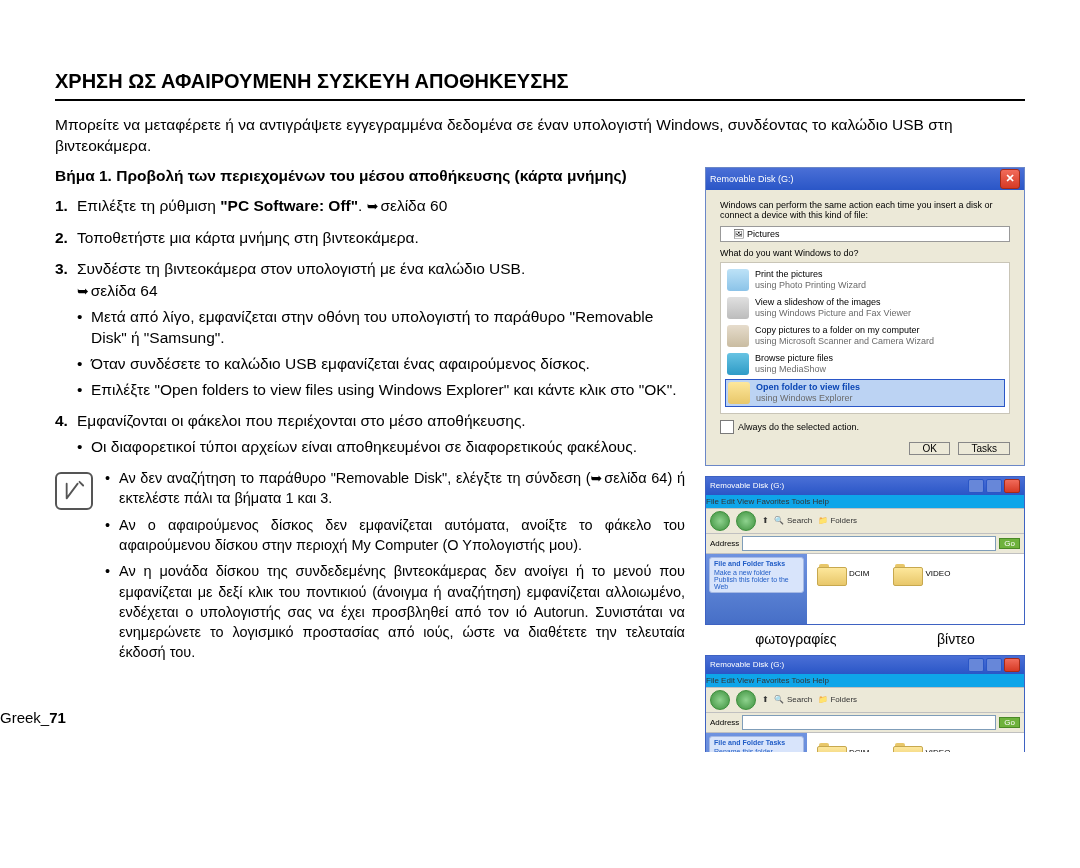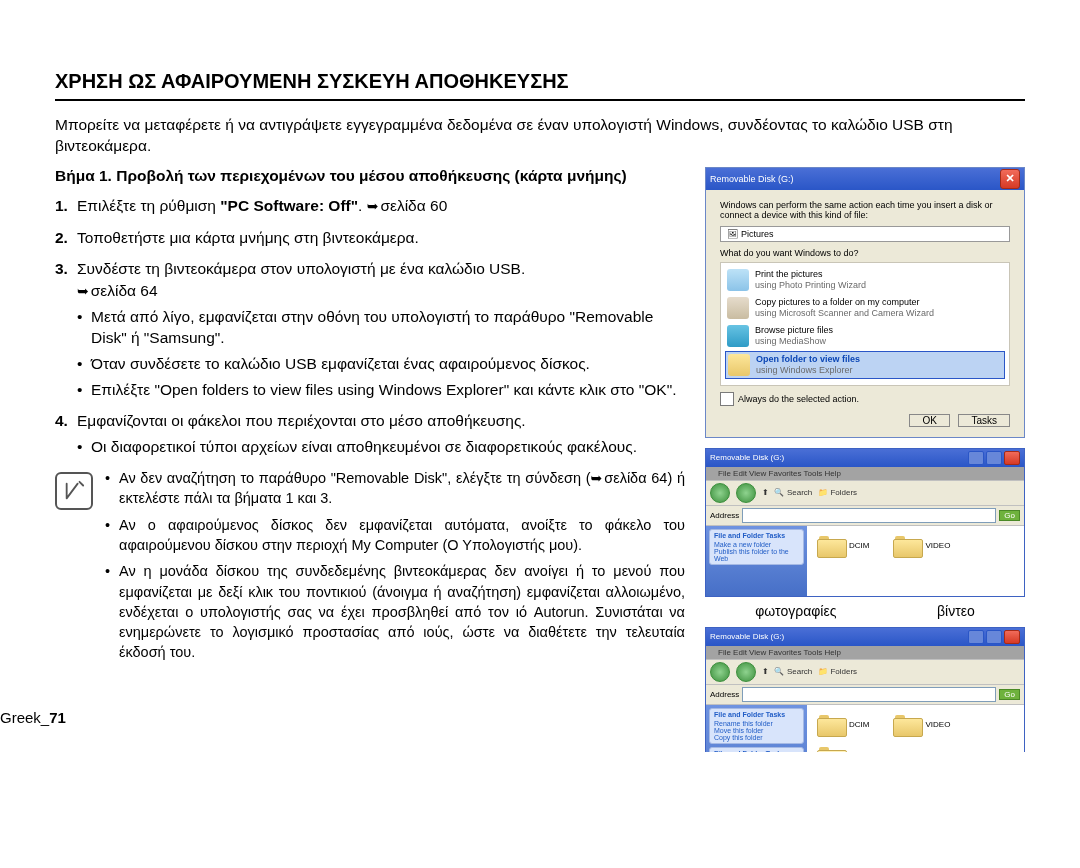--- a/index.html
+++ b/index.html
@@ -23,40 +23,40 @@
   .note-icon{width:34px;height:34px;border:2px solid #555;border-radius:6px;display:flex;align-items:center;justify-content:center;flex-shrink:0;margin-top:4px}
   .note-icon svg{width:22px;height:22px}
   .note-bul{list-style:none;padding:0;margin:0;text-align:justify}
   .note-bul li{position:relative;padding-left:14px;margin-bottom:6px}
   .note-bul li::before{content:"•";position:absolute;left:0;top:0}
   .dialog{border:1px solid #6b87c7;font-size:9px;background:#fff;margin-bottom:10px}
   .titlebar{background:linear-gradient(#4a6fd6,#2a56c7);color:#fff;line-height:22px;padding:0 4px;display:flex;align-items:center;justify-content:space-between}
   .close-btn{width:18px;height:18px;background:linear-gradient(#f16b5a,#d63a25);border:1px solid #a52a17;border-radius:3px;display:flex;align-items:center;justify-content:center;color:#fff;font-weight:bold;font-size:11px;line-height:1}
   .d-body{padding:10px 14px 10px 14px;background:#ece9d8}
   .d-msg{margin-bottom:6px}
-  .d-pic{border:1px solid #999;background:#fff;padding:2px 6px;font-size:9px;margin-bottom:6px}
+  .d-pic{border:1px solid #999;background:#fff;padding:2px 12px;font-size:9px;margin-bottom:6px}
   .d-q{margin-bottom:4px}
   .opt-list{border:1px solid #c9c5b7;background:#fff;padding:4px}
   .opt{display:flex;gap:6px;align-items:flex-start;padding:2px;margin-bottom:2px}
   .opt .ico{width:22px;height:22px;flex-shrink:0;border-radius:3px}
   .opt.sel{background:#bcd3f3;border:1px solid #2a56c7}
   .opt .txt{line-height:1.2}
   .opt .ln1{color:#000}
   .opt.sel .ln1{color:#0b46b5;font-weight:bold}
   .opt .ln2{color:#6a6a6a}
   .chk-row{margin-top:6px;display:flex;align-items:center;gap:4px}
   .chk{width:12px;height:12px;border:1px solid #7a7a7a;background:#fff}
   .btn-row{text-align:right;margin-top:8px}
   .btn{display:inline-block;border:1px solid #888;background:#ece9d8;font-size:10px;padding:0 12px;margin-left:6px}
   .explorer{border:1px solid #3e62c2;background:#fff;font-size:8px;margin-bottom:6px}
   .exp-title{background:linear-gradient(#4a6fd6,#2a56c7);color:#fff;padding:2px 4px;display:flex;justify-content:space-between;align-items:center}
   .exp-ctrls{display:flex;gap:2px}
   .exp-ctrls span{width:14px;height:12px;background:#6787d9;border:1px solid #2a56c7;border-radius:2px;display:inline-block}
   .exp-ctrls span.c{background:linear-gradient(#f16b5a,#d63a25);border-color:#a52a17}
-  .menubar{background:#a3a3a3;padding:2px 12px;border-bottom:1px solid #c0c0c0;color:#333}
+  .menubar{background:#0ea5e9;padding:2px 0;border-bottom:1px solid #c0c0c0;color:#333}
   .toolbar{background:#ece9d8;padding:2px 4px;border-bottom:1px solid #c0c0c0;display:flex;gap:6px;align-items:center;color:#333}
   .nav-btn{width:18px;height:18px;border-radius:50%;border:1px solid #3c8f3c;background:radial-gradient(#8fd38f,#3c8f3c)}
   .addr{background:#ece9d8;padding:2px 4px;border-bottom:1px solid #c0c0c0;display:flex;align-items:center;gap:3px}
   .addr .field{flex:1;background:#fff;border:1px solid #7f9db9;height:13px}
   .go{background:#6eb23c;border:1px solid #4a8926;color:#fff;padding:0 4px;font-size:8px}
   .exp-body{display:flex;height:70px}
   .tasks{width:95px;background:linear-gradient(#6f93e0,#466fc7);padding:3px}
   .task-box{background:#d8e4fb;border:1px solid #a5b9e4;border-radius:3px;margin-bottom:3px;padding:2px 4px;font-size:7px}
   .task-head{color:#215dc6;font-weight:bold;margin-bottom:2px}
   .t-item{color:#215dc6}
@@ -149,20 +149,27 @@
           <div class="d-q">What do you want Windows to do?</div>
           <div class="opt-list">
             <div class="opt">
                 <div class="ico pic-ico"></div>
                 <div class="txt">
                   <div class="ln1">Print the pictures</div>
                   <div class="ln2">using Photo Printing Wizard</div>
                 </div>
               </div>
             <div class="opt">
+                <div class="ico screen-ico"></div>
+                <div class="txt">
+                  <div class="ln1">View a slideshow of the images</div>
+                  <div class="ln2">using Windows Picture and Fax Viewer</div>
+                </div>
+              </div>
+            <div class="opt">
                 <div class="ico scan-ico"></div>
                 <div class="txt">
                   <div class="ln1">Copy pictures to a folder on my computer</div>
                   <div class="ln2">using Microsoft Scanner and Camera Wizard</div>
                 </div>
               </div>
             <div class="opt">
                 <div class="ico film-ico"></div>
                 <div class="txt">
                   <div class="ln1">Browse picture files</div>

